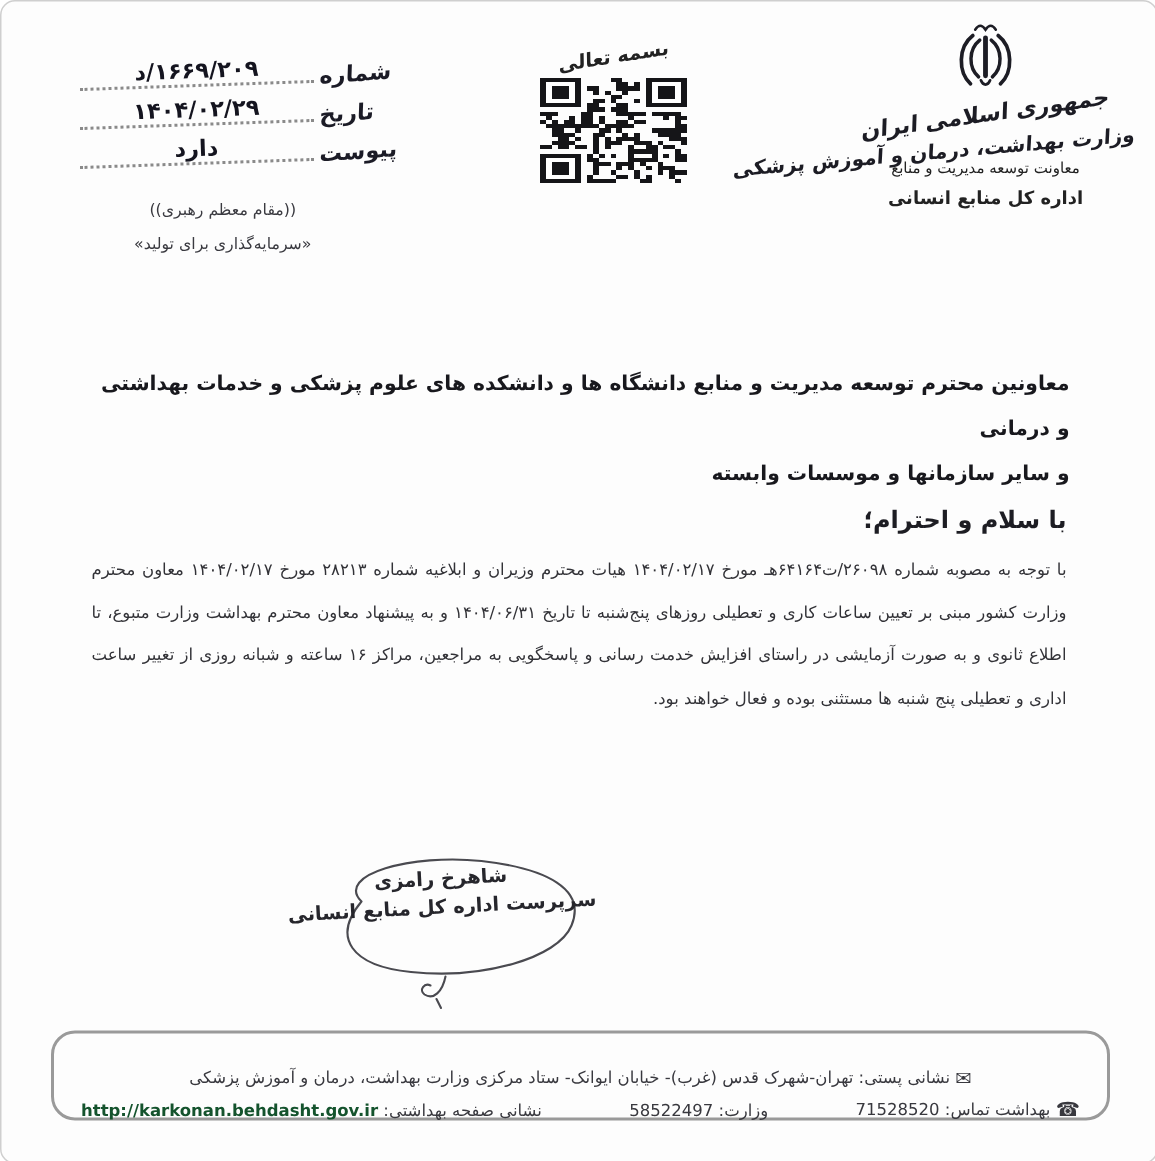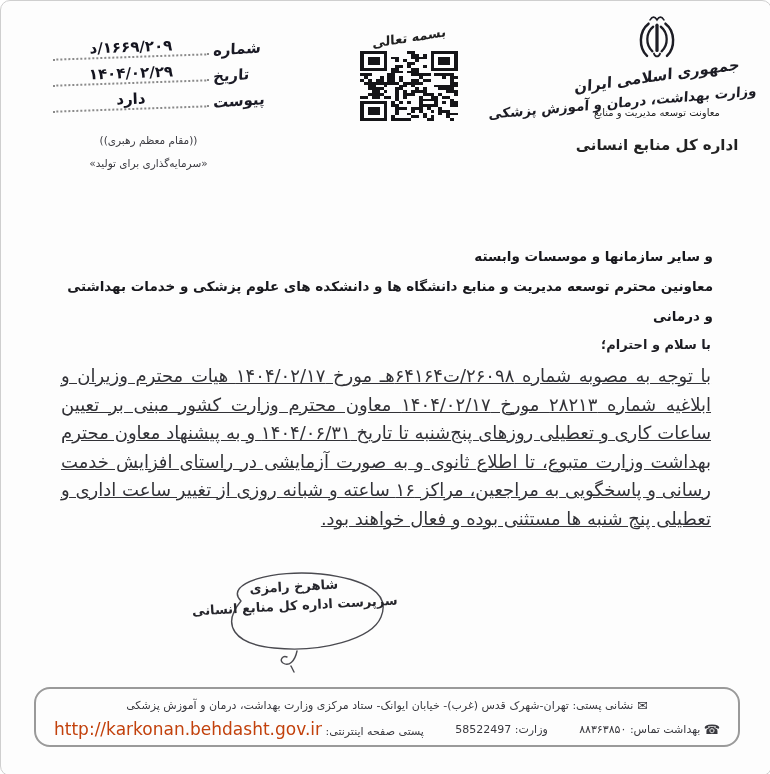--- a/index.html
+++ b/index.html
@@ -35,45 +35,45 @@
     transform:rotate(-9deg) skewX(-8deg);margin-bottom:6px;}
   .qr{width:98px;height:70px;margin:0 auto;display:block;}
   
   .org-block{position:absolute;top:12px;right:14px;width:200px;text-align:center;}
   .emblem{width:46px;height:52px;margin:0 auto;display:block;}
   .org-country{font-size:15px;font-weight:bold;color:#1c1c24;
     transform:rotate(-8deg) skewX(-10deg);margin-top:2px;}
   .org-ministry{font-size:13.5px;font-weight:bold;color:#1c1c24;
     transform:rotate(-5deg) skewX(-8deg);margin-top:6px;white-space:nowrap;}
   .org-deputy{font-size:10px;font-weight:normal;color:#222;margin-top:0;}
-  .org-office{font-size:15px;font-weight:bold;color:#222;margin-top:18px;}
+  .org-office{font-size:12px;font-weight:bold;color:#222;margin-top:7px;}
   
   .recipients{position:absolute;top:240px;right:58px;left:58px;
     font-size:13.5px;font-weight:bold;color:#18181d;line-height:30px;text-align:right;}
   
   .letter-body{position:absolute;top:336px;right:60px;left:60px;text-align:justify;}
-  .salutation{font-weight:bold;font-size:13px;color:#1d1d23;margin:0 0 10px 0;text-align:right;}
-  .para{font-size:18px;line-height:28.5px;color:#323237;margin:0;
-    text-align:justify;text-align-last:right;text-decoration:underline;}
+  .salutation{font-weight:bold;font-size:16px;color:#1d1d23;margin:0 0 10px 0;text-align:right;}
+  .para{font-size:11px;line-height:28.5px;color:#323237;margin:0;
+    text-align:justify;text-align-last:right;}
   
   .signature{position:absolute;top:566px;left:178px;width:230px;height:112px;}
   .signature svg{position:absolute;inset:0;}
   .sig-text{position:relative;text-align:center;padding-top:12px;transform:rotate(-3deg);}
   .sig-name{font-size:13px;font-weight:bold;color:#26262c;}
   .sig-title{font-size:13px;font-weight:bold;color:#26262c;margin-top:4px;}
   
   .footer{position:absolute;left:33px;top:686px;width:706px;height:60px;
     border:2px solid #9a9a9a;border-radius:16px;box-sizing:border-box;
-    padding:9px 18px 0 18px;background:#fdfdfd;}
+    padding:23px 18px 0 18px;background:#fdfdfd;}
   .footer-address{text-align:center;font-size:11px;color:#38383e;}
   .footer-row{display:flex;justify-content:space-between;align-items:center;
     margin-top:6px;font-size:11px;color:#38383e;}
   .footer-item{white-space:nowrap;}
   .footer-icon{font-size:13px;vertical-align:-1px;}
-  .footer-url{font-weight:normal;font-size:17px;color:#c2410c;direction:ltr;unicode-bidi:embed;}
+  .footer-url{font-weight:bold;font-size:11px;color:#14532d;direction:ltr;unicode-bidi:embed;}
   .num{letter-spacing:.5px;}
 </style>
 </head>
 <body>
 
 <div class="page">
 
   <div class="ref-block">
     <div class="ref-row">
       <span class="ref-label">شماره</span>
@@ -325,22 +325,22 @@
         <path d="M26 52 C28 57 32 57 34 52" stroke-width="2.4"></path>
       </g>
     </svg>
     <div class="org-country">جمهوری اسلامی ایران</div>
     <div class="org-ministry">وزارت بهداشت، درمان و آموزش پزشکی</div>
     <div class="org-deputy">معاونت توسعه مدیریت و منابع</div>
     <div class="org-office">اداره کل منابع انسانی</div>
   </div>
 
   <div class="recipients">
+    <div>معاونین محترم توسعه مدیریت و منابع دانشگاه ها و دانشکده های علوم پزشکی و خدمات بهداشتی و درمانی</div>
     <div>و سایر سازمانها و موسسات وابسته</div>
-    <div>معاونین محترم توسعه مدیریت و منابع دانشگاه ها و دانشکده های علوم پزشکی و خدمات بهداشتی و درمانی</div>
   </div>
 
   <div class="letter-body">
     <p class="salutation">با سلام و احترام؛</p>
     <p class="para">با توجه به مصوبه شماره ۲۶۰۹۸/ت۶۴۱۶۴هـ مورخ ۱۴۰۴/۰۲/۱۷ هیات محترم وزیران و ابلاغیه شماره ۲۸۲۱۳ مورخ ۱۴۰۴/۰۲/۱۷ معاون محترم وزارت کشور مبنی بر تعیین ساعات کاری و تعطیلی روزهای پنج‌شنبه تا تاریخ ۱۴۰۴/۰۶/۳۱ و به پیشنهاد معاون محترم بهداشت وزارت متبوع، تا اطلاع ثانوی و به صورت آزمایشی در راستای افزایش خدمت رسانی و پاسخگویی به مراجعین، مراکز ۱۶ ساعته و شبانه روزی از تغییر ساعت اداری و تعطیلی پنج شنبه ها مستثنی بوده و فعال خواهند بود.</p>
   </div>
 
   <div class="signature">
     <svg viewBox="0 0 230 112">
       <g stroke="#4a4a50" fill="none" stroke-width="1.4" stroke-linecap="round">
@@ -357,26 +357,26 @@
 
   <div class="footer">
     <div class="footer-address">
       <span class="footer-icon">✉</span>
       <span>نشانی پستی: تهران-شهرک قدس (غرب)- خیابان ایوانک- ستاد مرکزی وزارت بهداشت، درمان و آموزش پزشکی</span>
     </div>
     <div class="footer-row">
       <span class="footer-item">
         <span class="footer-icon">☎</span>
         <span>بهداشت تماس:</span>
-        <span class="num">۸۸۳۶۳۸۵۰</span>
+        <span class="num">71528520</span>
       </span>
       <span class="footer-item">
         <span>وزارت:</span>
         <span class="num">58522497</span>
       </span>
       <span class="footer-item">
-        <span>پستی صفحه اینترنتی:</span>
+        <span>نشانی صفحه بهداشتی:</span>
         <span class="footer-url">http://karkonan.behdasht.gov.ir</span>
       </span>
     </div>
   </div>
 
 </div>
 
 </body></html>

